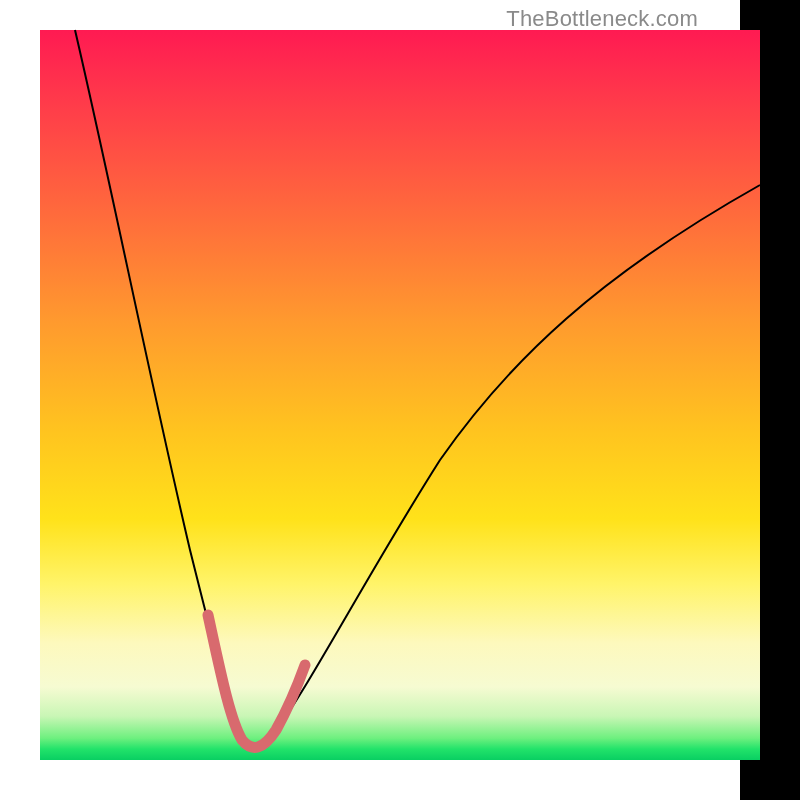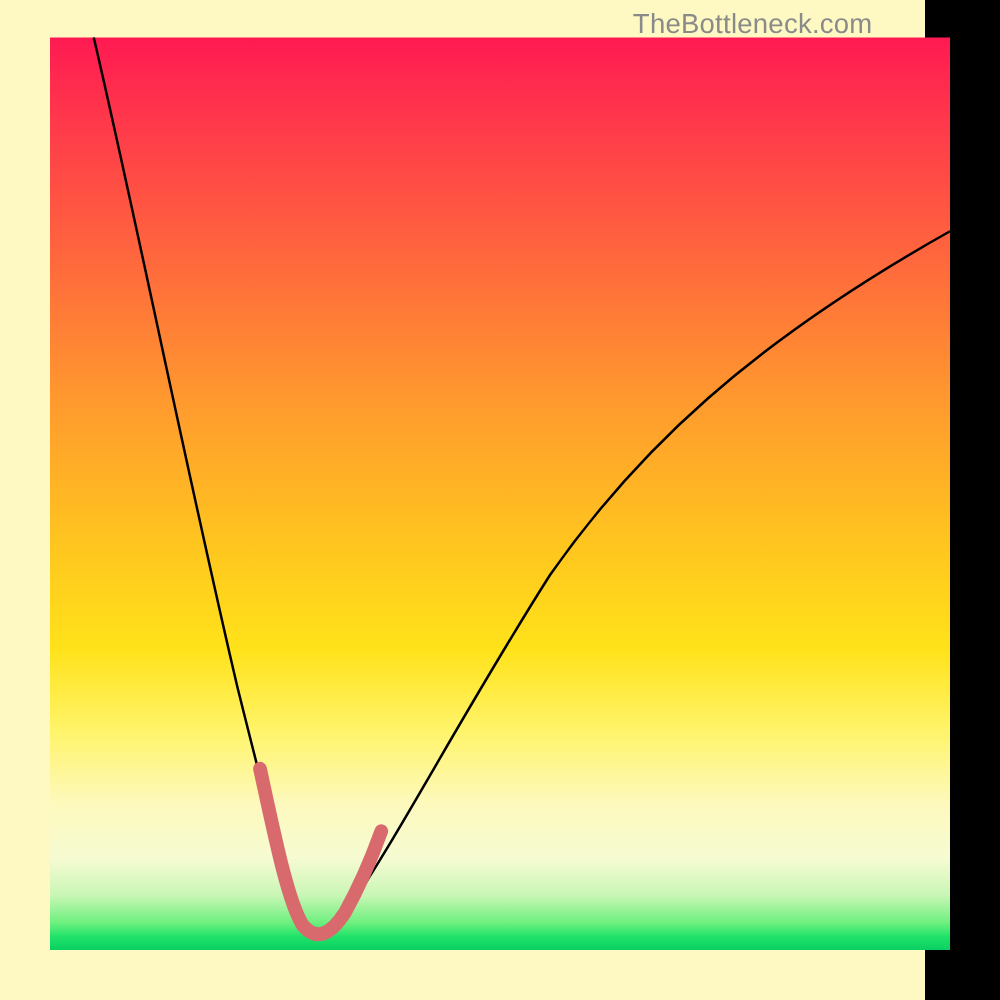--- a/index.html
+++ b/index.html
@@ -10,21 +10,21 @@
     background: #000;
     overflow: hidden;
     font-family: Arial, Helvetica, sans-serif;
   }
   .frame {
     position: absolute;
     left: 0;
     top: 0;
     width: 740px;
     height: 800px;
-    background: #fef9c3;
+    background: #ffffff;
   }
   .plot {
     position: absolute;
     left: 40px;
     top: 30px;
     width: 720px;
     height: 730px;
     
     background: linear-gradient(
       to bottom,

